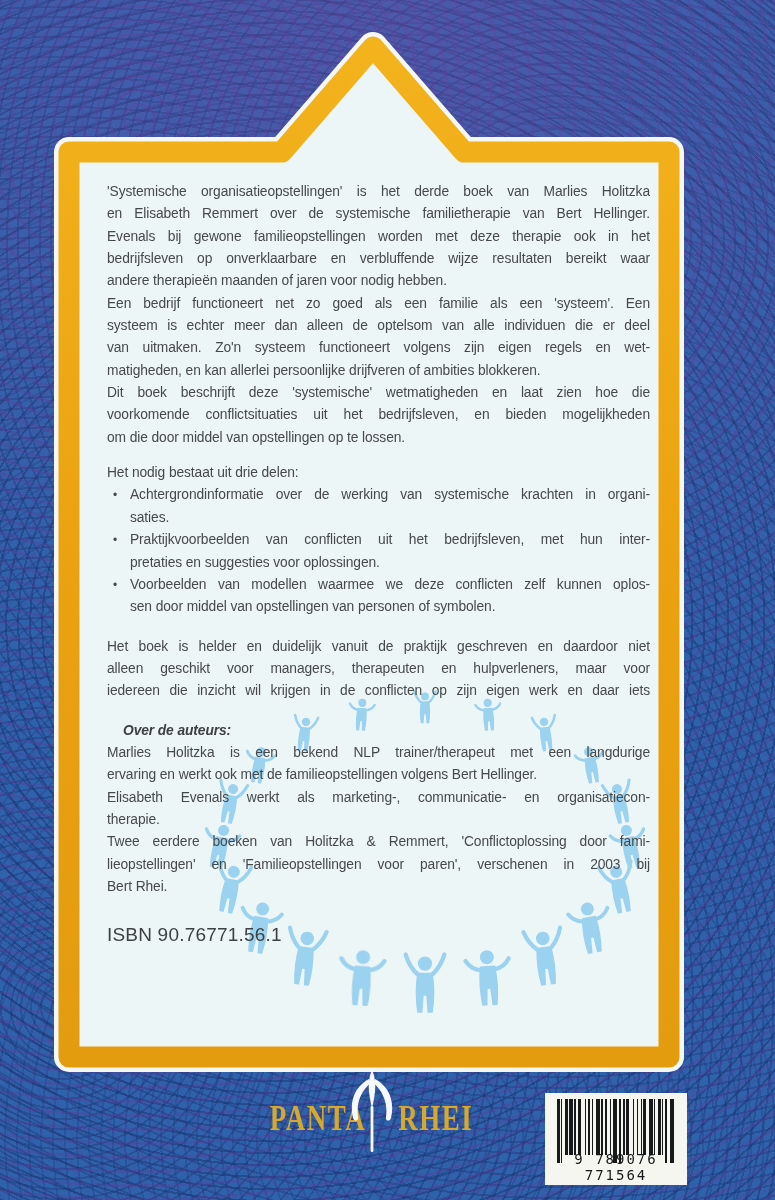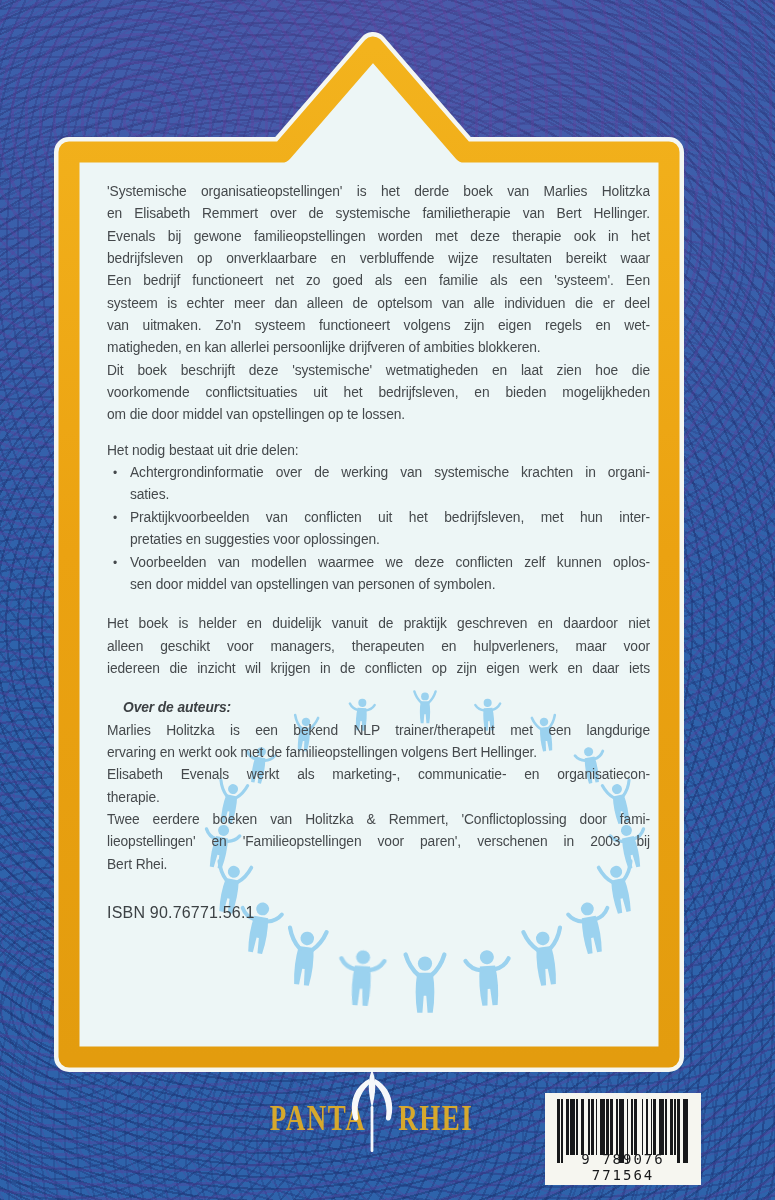--- a/index.html
+++ b/index.html
@@ -31,38 +31,38 @@
     color:#45494c;font-size:13.8px;line-height:22.35px;letter-spacing:-0.1px;
   }
   .line{height:22.35px;overflow:hidden;text-align:left;}
   .line.j{text-align:justify;text-align-last:justify;}
   .para{margin:0;}
   .gap-a{height:13px;} .gap-b{height:17px;} .gap-c{height:26px;}
   .bullet-item{position:relative;padding-left:23px;}
   .bullet-marker{position:absolute;left:6px;top:0;width:14px;height:22.35px;font-size:12px;}
   .heading-line{height:22.35px;overflow:hidden;}
   .authors-heading{font-weight:bold;font-style:italic;color:#3c4043;margin-left:16px;}
-  .isbn-line{height:22.35px;overflow:hidden;font-size:16px;color:#3c4144;letter-spacing:0.2px;}
+  .isbn-line{height:22.35px;overflow:hidden;font-size:19px;color:#3c4144;letter-spacing:0.2px;}
 
   
   .publisher{
     position:absolute;top:1103px;left:0;width:775px;z-index:3;
     display:flex;justify-content:center;align-items:center;gap:32px;
     transform:translateX(-16px);
   }
   .publisher .word{
     font-family:"Liberation Serif",serif;font-weight:bold;
     font-size:27px;color:#d6a82d;letter-spacing:1.5px;
     transform:scaleY(1.35);
   }
   .fountain{position:absolute;left:340px;top:1066px;z-index:4;}
 
   
   .barcode{
-    position:absolute;left:545px;top:1093px;width:156px;height:92px;z-index:3;
+    position:absolute;left:545px;top:1093px;width:142px;height:92px;z-index:3;
     background:#f6f6f0;box-sizing:border-box;padding:6px 12px 0 12px;
   }
   .bars{position:relative;height:64px;display:flex;align-items:flex-start;}
   .bars span{display:block;background:#17181a;}
   .barcode-digits{
     margin-top:-12px;position:relative;text-align:center;
     font-family:"DejaVu Sans Mono",monospace;font-size:14px;color:#17181a;
     letter-spacing:2px;background:transparent;
   }
 </style>
@@ -188,20 +188,21 @@
     </g>
 </svg>
 
 <div class="text-area">
   <div id="synopsis">
       <div class="para">
         <div class="line j">'Systemische organisatieopstellingen' is het derde boek van Marlies Holitzka</div>
         <div class="line j">en Elisabeth Remmert over de systemische familietherapie van Bert Hellinger.</div>
         <div class="line j">Evenals bij gewone familieopstellingen worden met deze therapie ook in het</div>
         <div class="line j">bedrijfsleven op onverklaarbare en verbluffende wijze resultaten bereikt waar</div>
+        <div class="line">andere therapieën maanden of jaren voor nodig hebben.</div>
       </div>
       <div class="para">
         <div class="line j">Een bedrijf functioneert net zo goed als een familie als een 'systeem'. Een</div>
         <div class="line j">systeem is echter meer dan alleen de optelsom van alle individuen die er deel</div>
         <div class="line j">van uitmaken. Zo'n systeem functioneert volgens zijn eigen regels en wet-</div>
         <div class="line">matigheden, en kan allerlei persoonlijke drijfveren of ambities blokkeren.</div>
       </div>
       <div class="para">
         <div class="line j">Dit boek beschrijft deze 'systemische' wetmatigheden en laat zien hoe die</div>
         <div class="line j">voorkomende conflictsituaties uit het bedrijfsleven, en bieden mogelijkheden</div>

